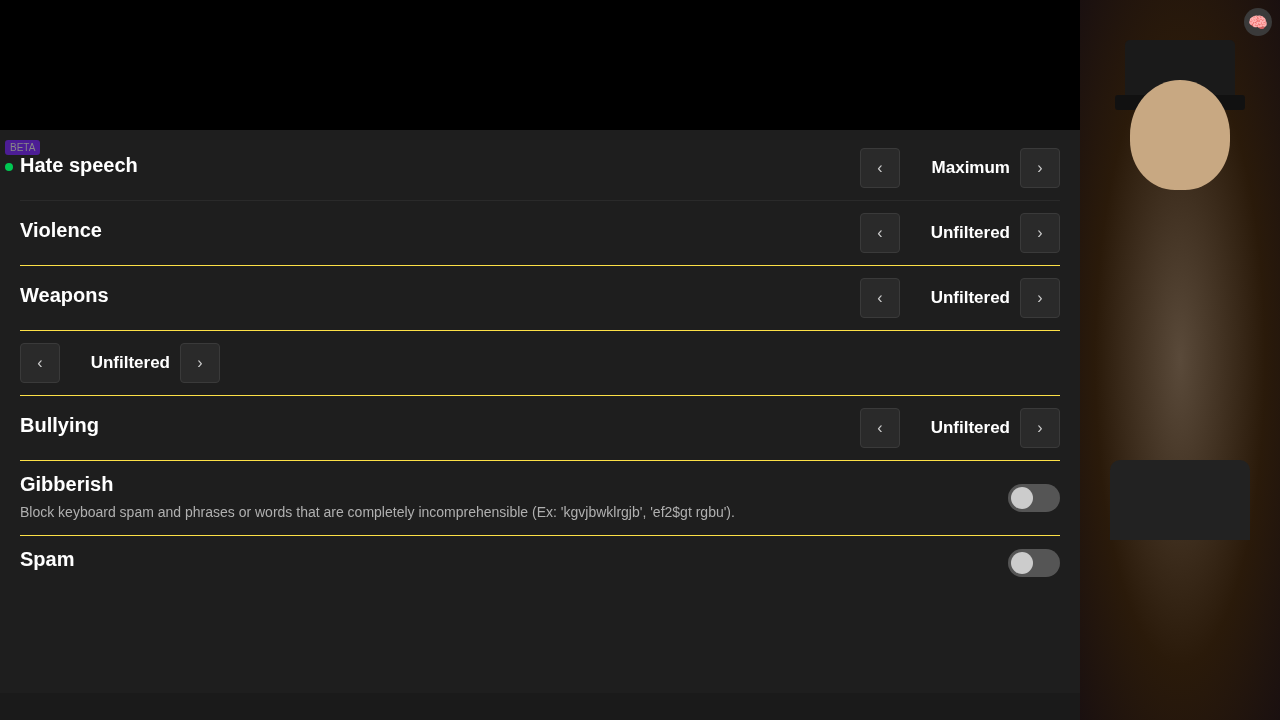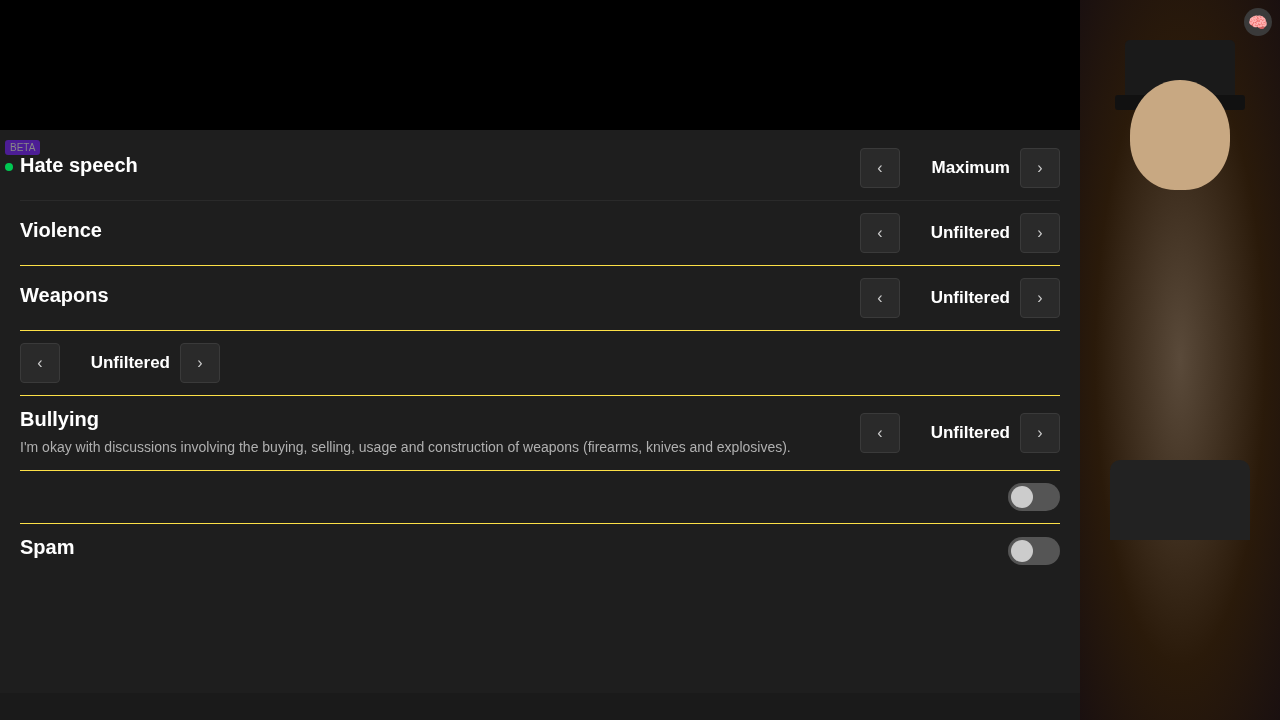--- a/index.html
+++ b/index.html
@@ -299,31 +299,32 @@
     <div class="level-control">
       <button class="nav-btn">‹</button>
       <div class="level-label">Unfiltered</div>
       <button class="nav-btn">›</button>
     </div>
   </div>
 
   <div class="category-section">
     <div class="category-text">
       <div class="category-title">Bullying</div>
-      <div class="category-desc">I'm okay with discussions involving the buying, selling, usage and construction of weapons (firearms, knives and explosives).</div>
     </div>
     <div class="level-control">
       <button class="nav-btn">‹</button>
       <div class="level-label">Unfiltered</div>
       <button class="nav-btn">›</button>
     </div>
   </div>
 
   <div class="category-section">
     <div class="category-text">
+      <div class="category-title">Gibberish</div>
+      <div class="category-desc">Block keyboard spam and phrases or words that are completely incomprehensible (Ex: 'kgvjbwklrgjb', 'ef2$gt rgbu').</div>
     </div>
     <div class="toggle-control">
       <div class="toggle off"></div>
     </div>
   </div>
 
   <div class="category-section">
     <div class="category-text">
       <div class="category-title">Spam</div>
     </div>

